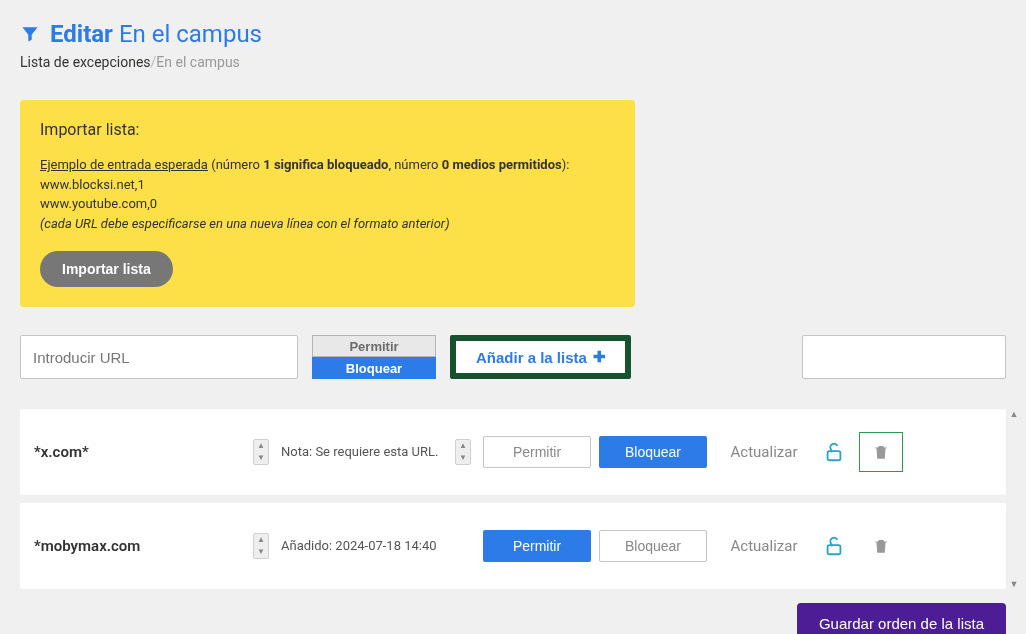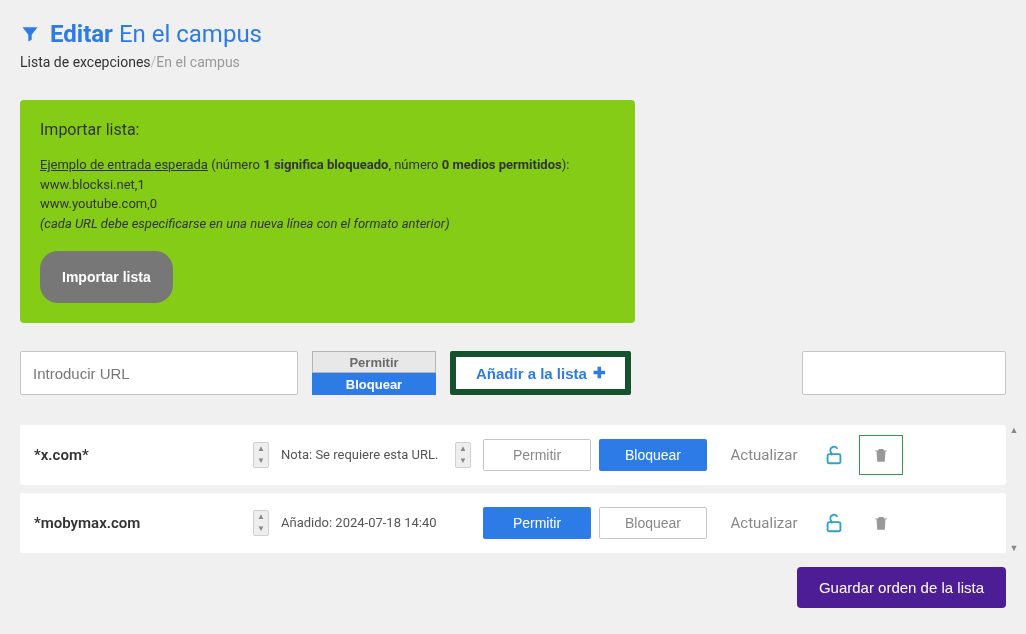--- a/index.html
+++ b/index.html
@@ -46,21 +46,21 @@
     .breadcrumb .active {
       color: #333;
     }
     .breadcrumb .sep {
       color: #bbb;
     }
     .breadcrumb .muted {
       color: #999;
     }
     .import-box {
-      background: #84cc16;
+      background: #fde047;
       border-radius: 4px;
       padding: 20px;
       margin-top: 30px;
       width: 615px;
     }
     .import-title {
       font-size: 16px;
       font-weight: 400;
       margin-bottom: 16px;
     }
@@ -76,21 +76,21 @@
       margin-top: 32px;
     }
     .import-example .italic {
       font-style: italic;
     }
     .import-btn {
       background: #777;
       color: #fff;
       border: none;
       border-radius: 18px;
-      padding: 18px 22px;
+      padding: 10px 22px;
       font-size: 14px;
       font-weight: 600;
       margin-top: 18px;
       cursor: pointer;
     }
     .controls-row {
       display: flex;
       align-items: flex-start;
       gap: 14px;
       margin-top: 28px;
@@ -154,21 +154,21 @@
     }
     .list-area {
       margin-top: 30px;
       position: relative;
     }
     .list-row {
       background: #fff;
       border-radius: 2px;
       display: flex;
       align-items: center;
-      padding: 10px 14px;
+      padding: 23px 14px;
       margin-bottom: 8px;
       gap: 12px;
     }
     .url-cell {
       width: 235px;
       font-size: 15px;
       font-weight: 600;
       display: flex;
       align-items: center;
       justify-content: space-between;

